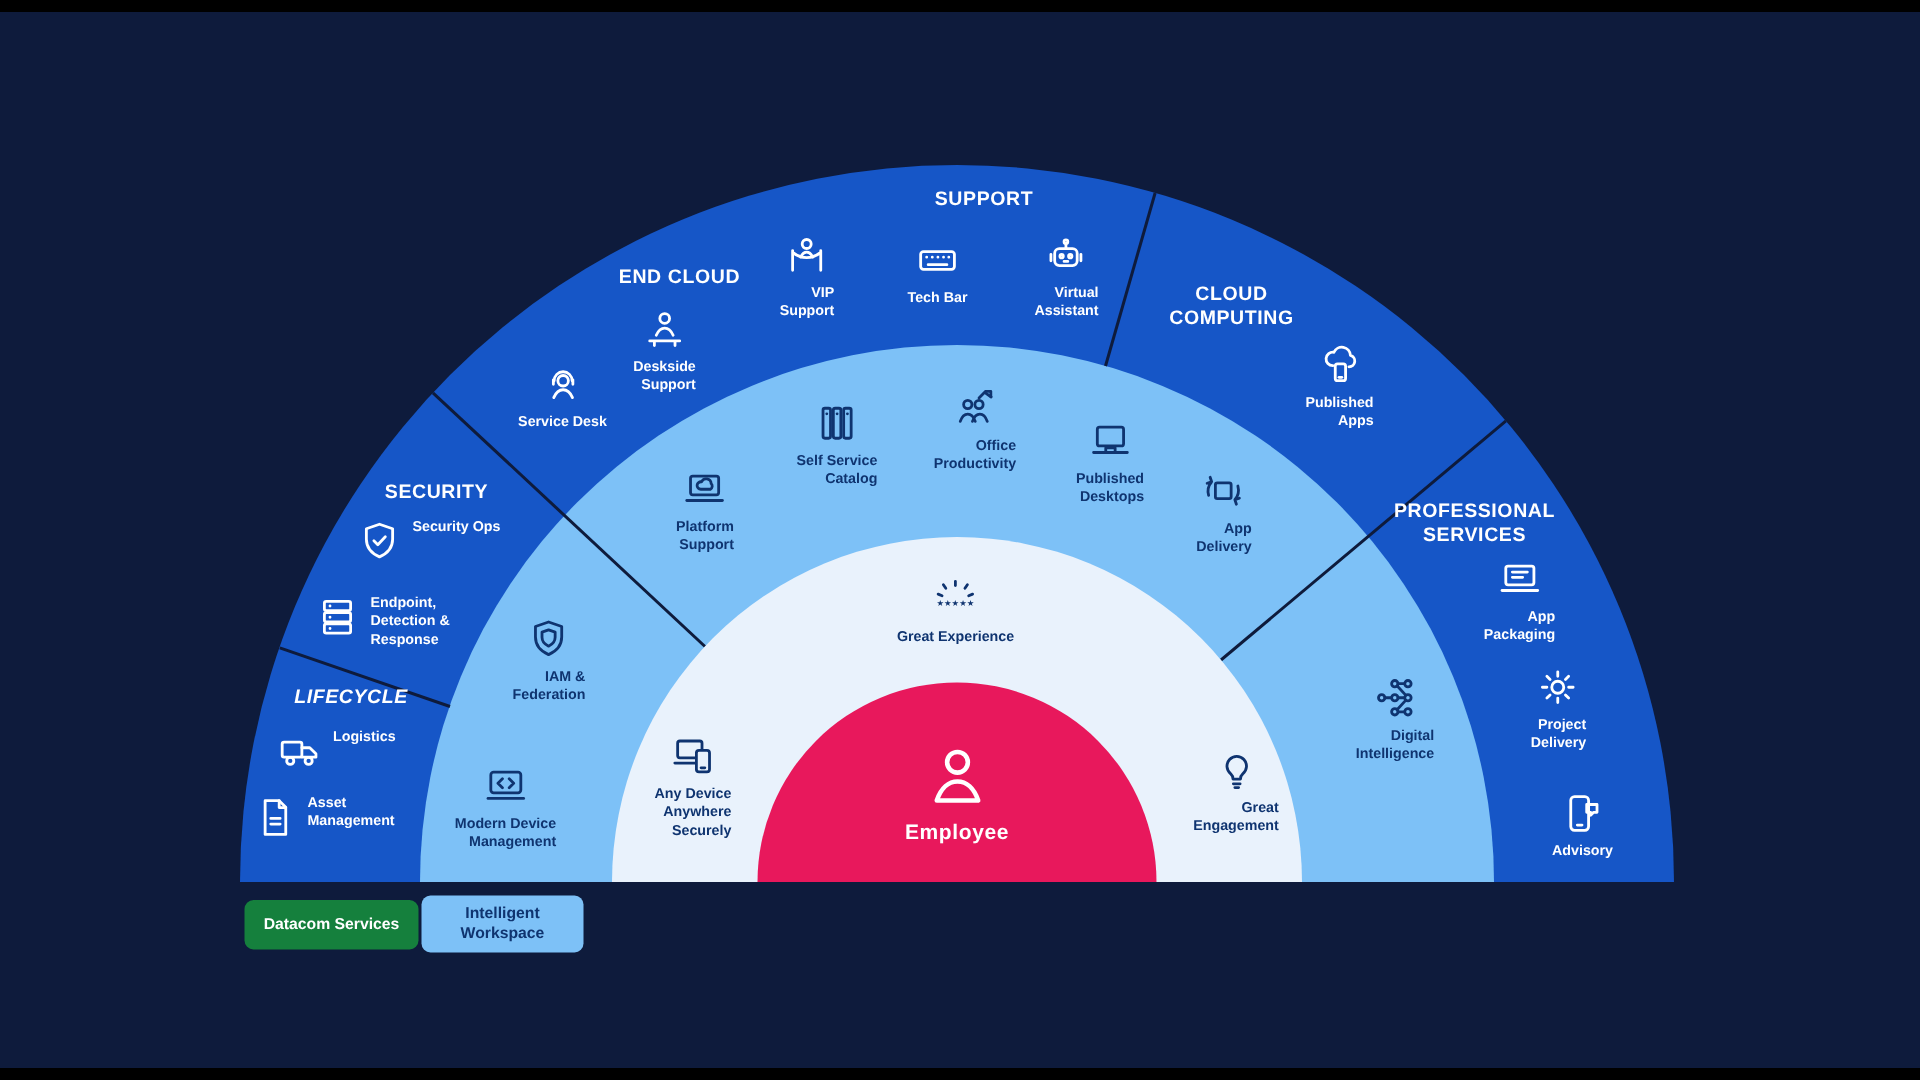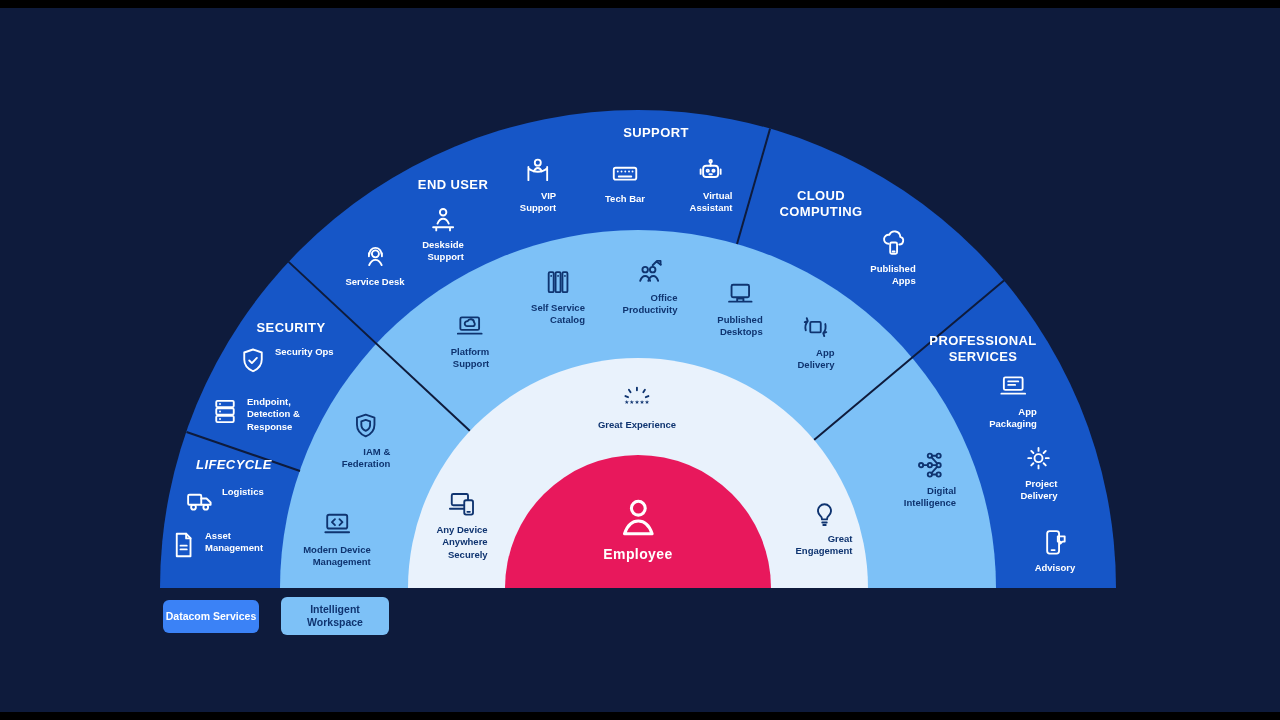--- a/index.html
+++ b/index.html
@@ -35,21 +35,21 @@
   .ring-outer{color:#ffffff;}
   .ring-mid,.ring-inner{color:#0f3470;}
 
   .center-item{color:#fff;z-index:7;}
   .center-item .icon svg{width:46px;height:46px;}
   .center-item .label{font-size:14px;font-weight:700;letter-spacing:.4px;}
 
   .legend-btn{position:absolute;display:flex;align-items:center;justify-content:center;
               border-radius:6px;font-weight:700;font-size:10.5px;text-align:center;
               line-height:1.25;white-space:pre-line;z-index:8;cursor:pointer;}
-  .legend-dark{left:163px;top:600px;width:96px;height:33px;background:#3b82f6;color:#fff;}
+  .legend-dark{left:163px;top:600px;width:116px;height:33px;background:#15803d;color:#fff;}
   .legend-light{left:281px;top:597px;width:108px;height:38px;background:#7dc1f7;color:#0f3470;}
 </style>
 </head>
 <body>
 
 <div class="canvas">
   <div class="letterbox top"></div>
   <div class="letterbox bottom"></div>
 
   <div class="ring ring-outer-bg"></div>
@@ -58,21 +58,21 @@
   <div class="divider" style="left:469.8px;top:430.1px;width:248px;transform:rotate(-137deg);"></div>
   <div class="divider" style="left:299.5px;top:470.4px;width:120px;transform:rotate(-161deg);"></div>
   <div class="divider" style="left:736.7px;top:242.9px;width:120px;transform:rotate(-74deg);"></div>
   <div class="divider" style="left:814.2px;top:439.2px;width:248px;transform:rotate(-40deg);"></div>
 
   <div class="ring ring-inner-bg"></div>
   <div class="ring center-bg"></div>
 
   <div class="layer">
       <div class="section" style="left: 656px; top: 133px;">SUPPORT</div>
-      <div class="section" style="left: 453px; top: 185px;">END USER</div>
+      <div class="section" style="left: 453px; top: 185px;">END CLOUD</div>
       <div class="section" style="left: 821px; top: 204px;">CLOUD
 COMPUTING</div>
       <div class="section" style="left: 291px; top: 328px;">SECURITY</div>
       <div class="section" style="left: 983px; top: 349px;">PROFESSIONAL
 SERVICES</div>
       <div class="section" style="left: 234px; top: 465px; font-style: italic;">LIFECYCLE</div>
     </div>
   <div class="layer">
       <div class="item ring-outer layout-v" style="left: 375px; top: 265px;">
         <span class="icon">

